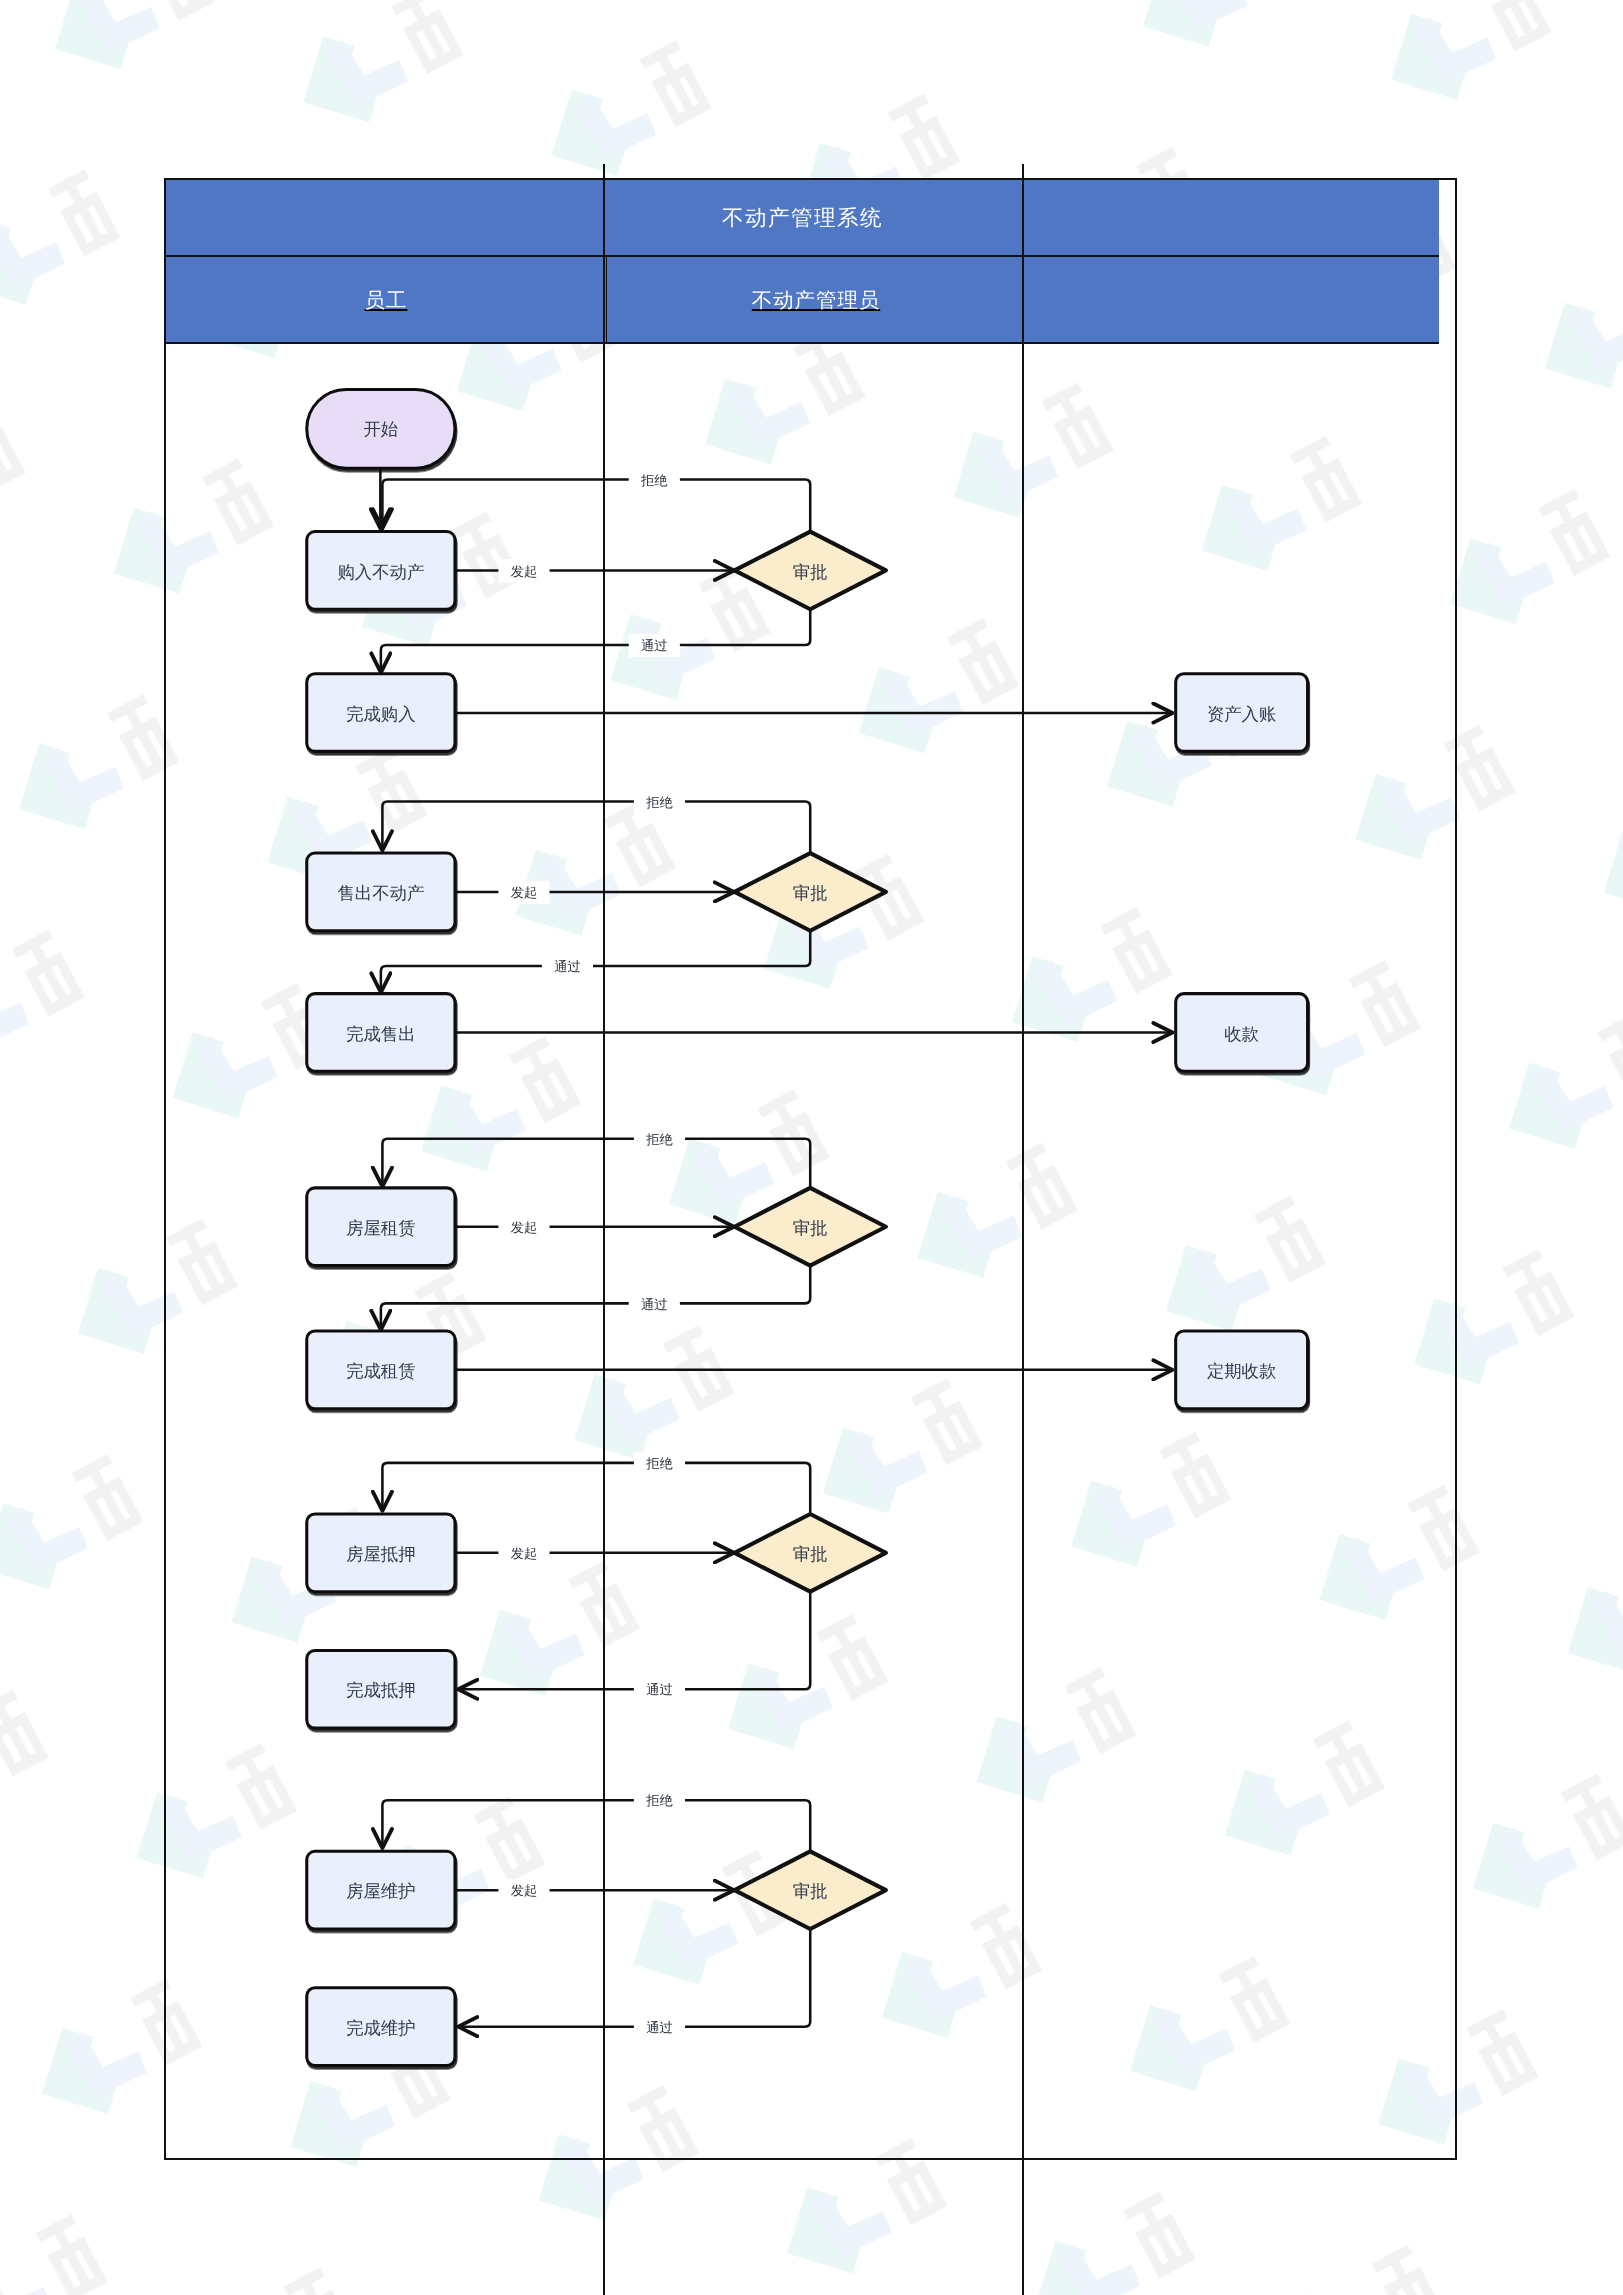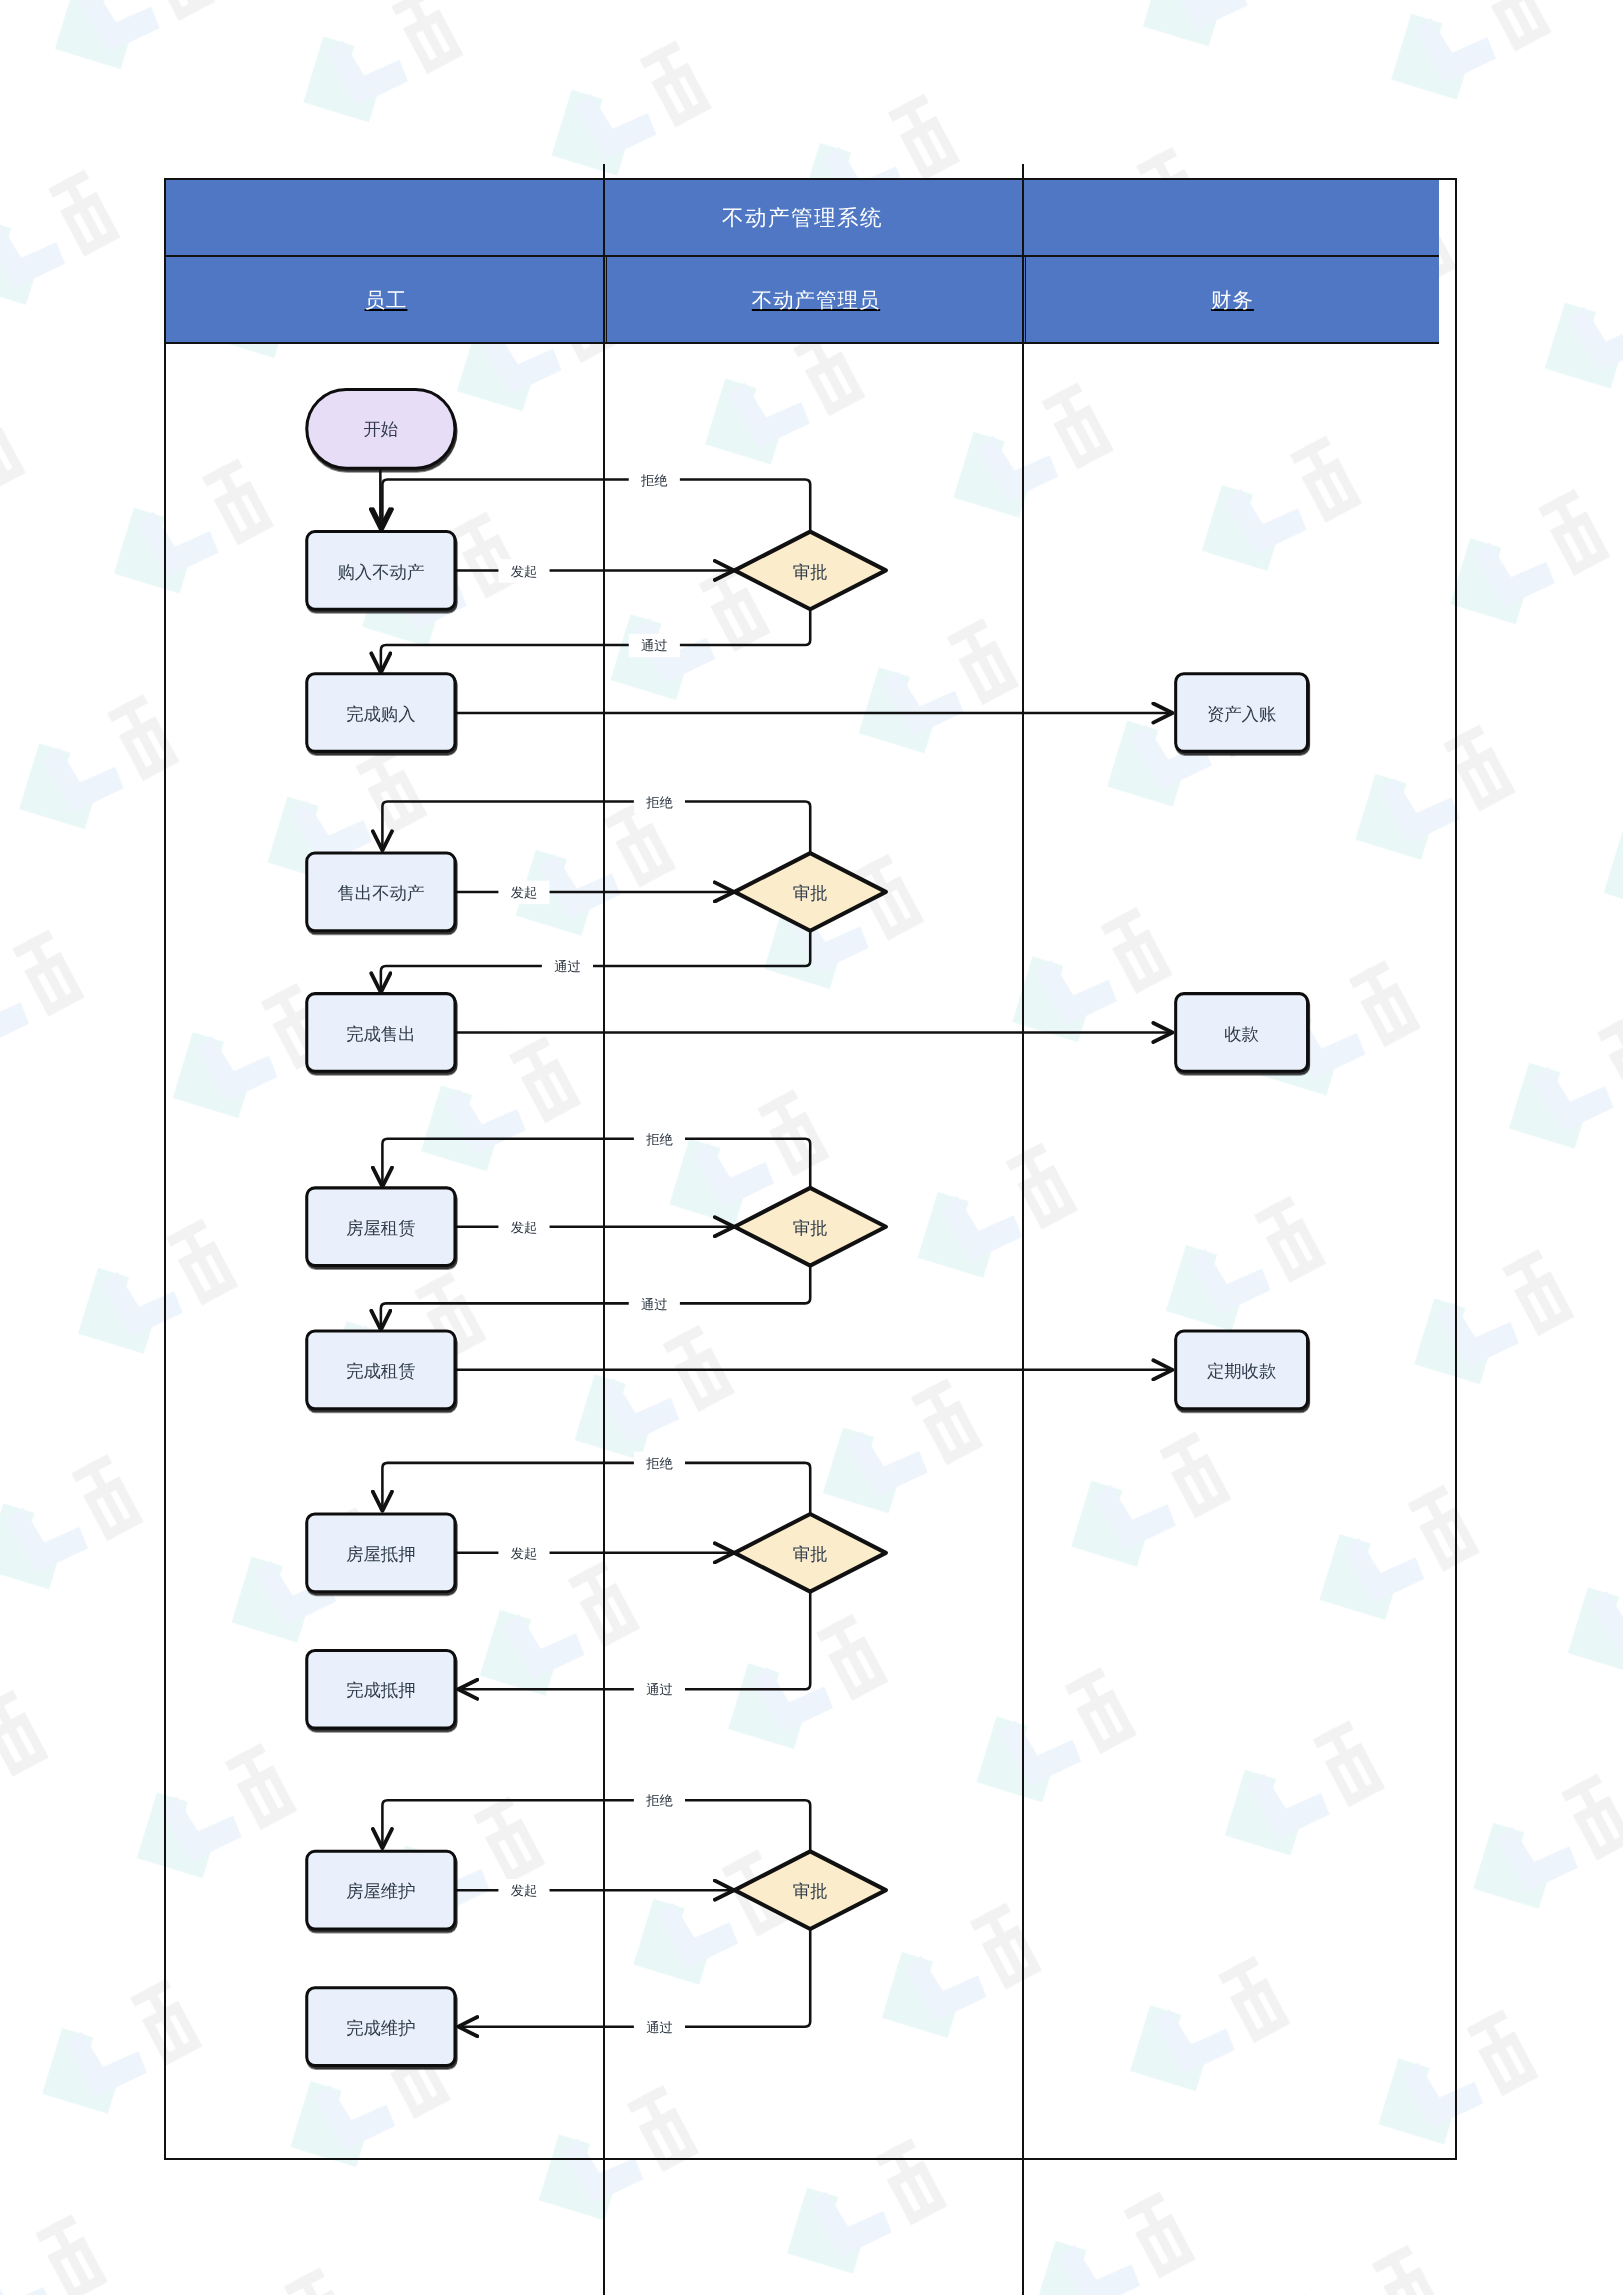--- a/index.html
+++ b/index.html
@@ -50,21 +50,20 @@
     <rect x="-600" y="-600" width="4600" height="5800" fill="url(#wmpat)"></rect>
   </svg>
 
   <div id="frame">
     <div class="band" id="titleband">
       <div id="title">不动产管理系统</div>
     </div>
     <div class="band" id="laneband">
       <div class="lane-head" style="width:440px">员工</div>
       <div class="lane-head" style="width:419px">不动产管理员</div>
-      <div class="lane-head" style="flex:1">财务</div>
     </div>
   </div>
   <div class="lane-div" style="left:603px"></div>
   <div class="lane-div" style="left:1022px"></div>
 
   <svg id="svgwrap" viewBox="0 0 3175 4490" xmlns="http://www.w3.org/2000/svg">
     <defs>
       <marker id="arr" viewBox="0 0 12 12" refX="10" refY="6" markerWidth="9" markerHeight="9" orient="auto-start-reverse">
         <path d="M1 1 L11 6 L1 11" fill="none" stroke="#111" stroke-width="2" stroke-linecap="round" stroke-linejoin="round"></path>
       </marker>

